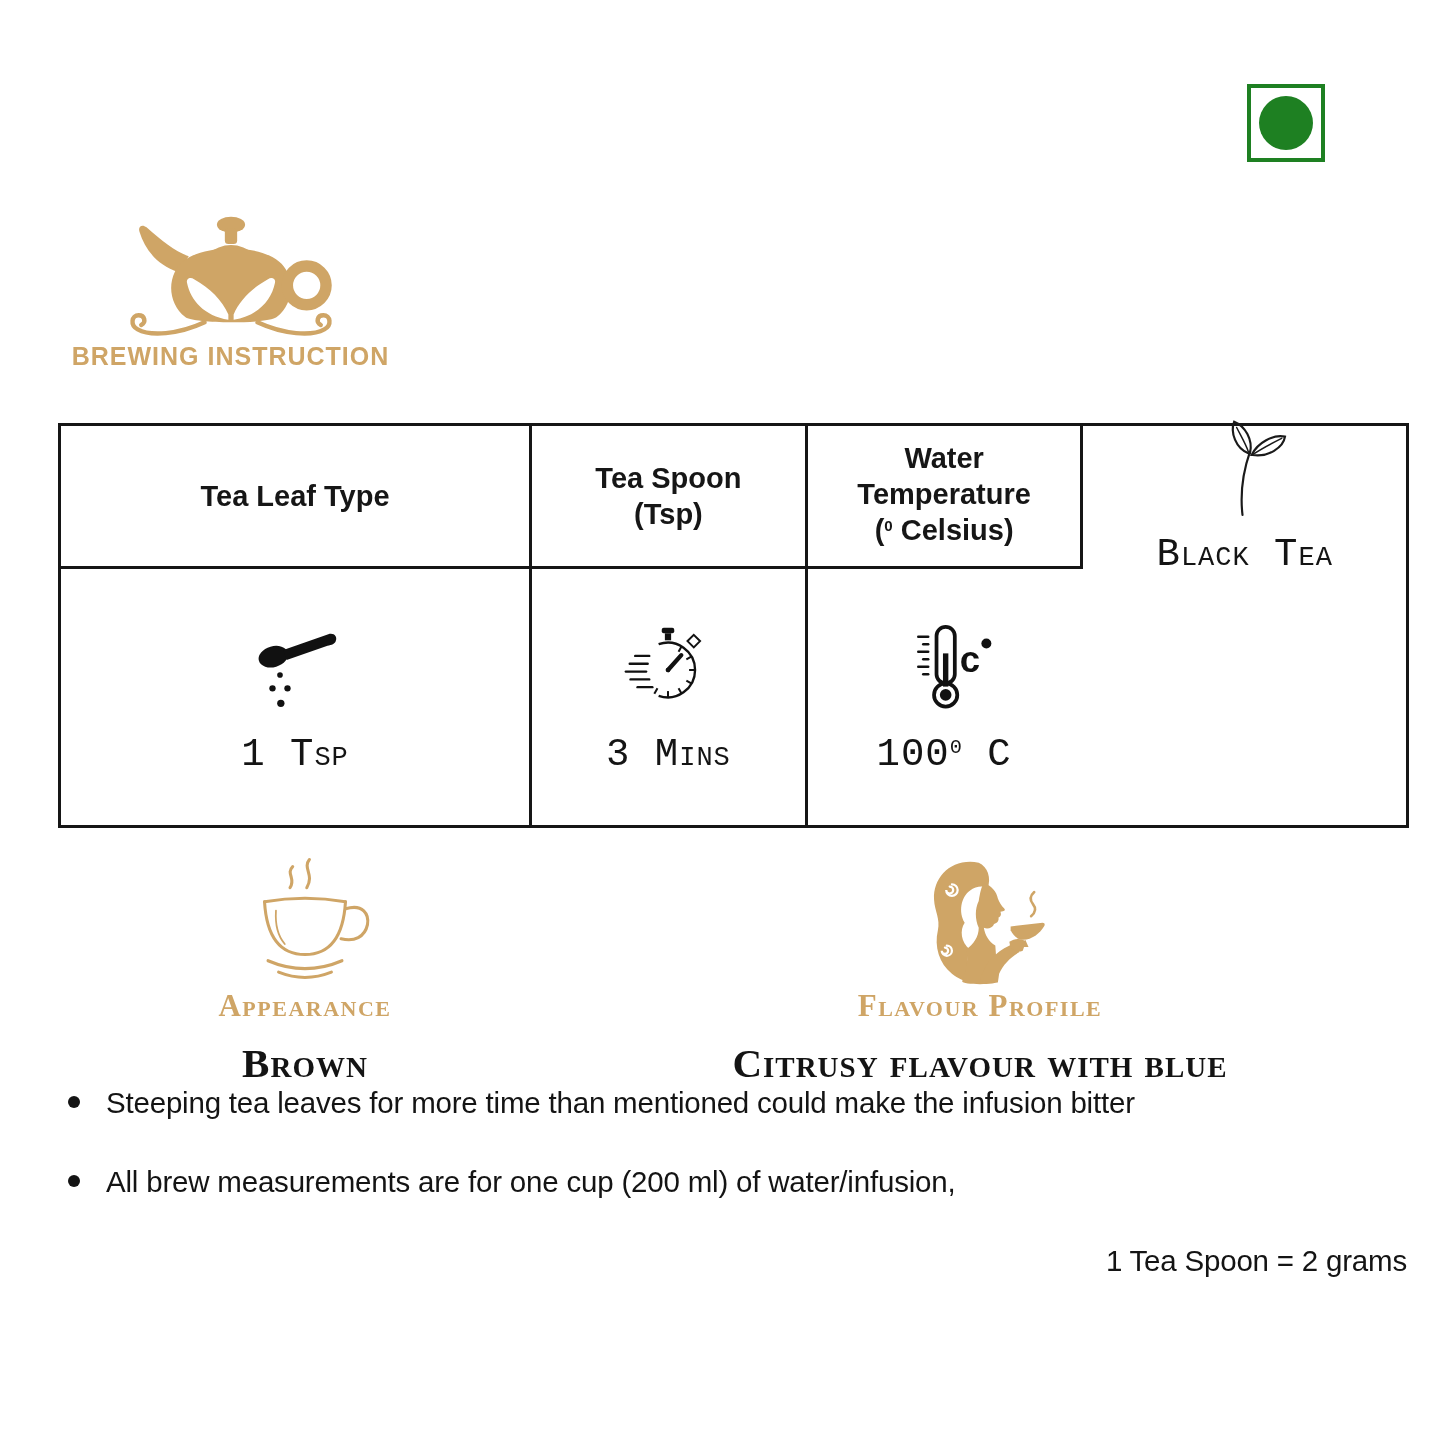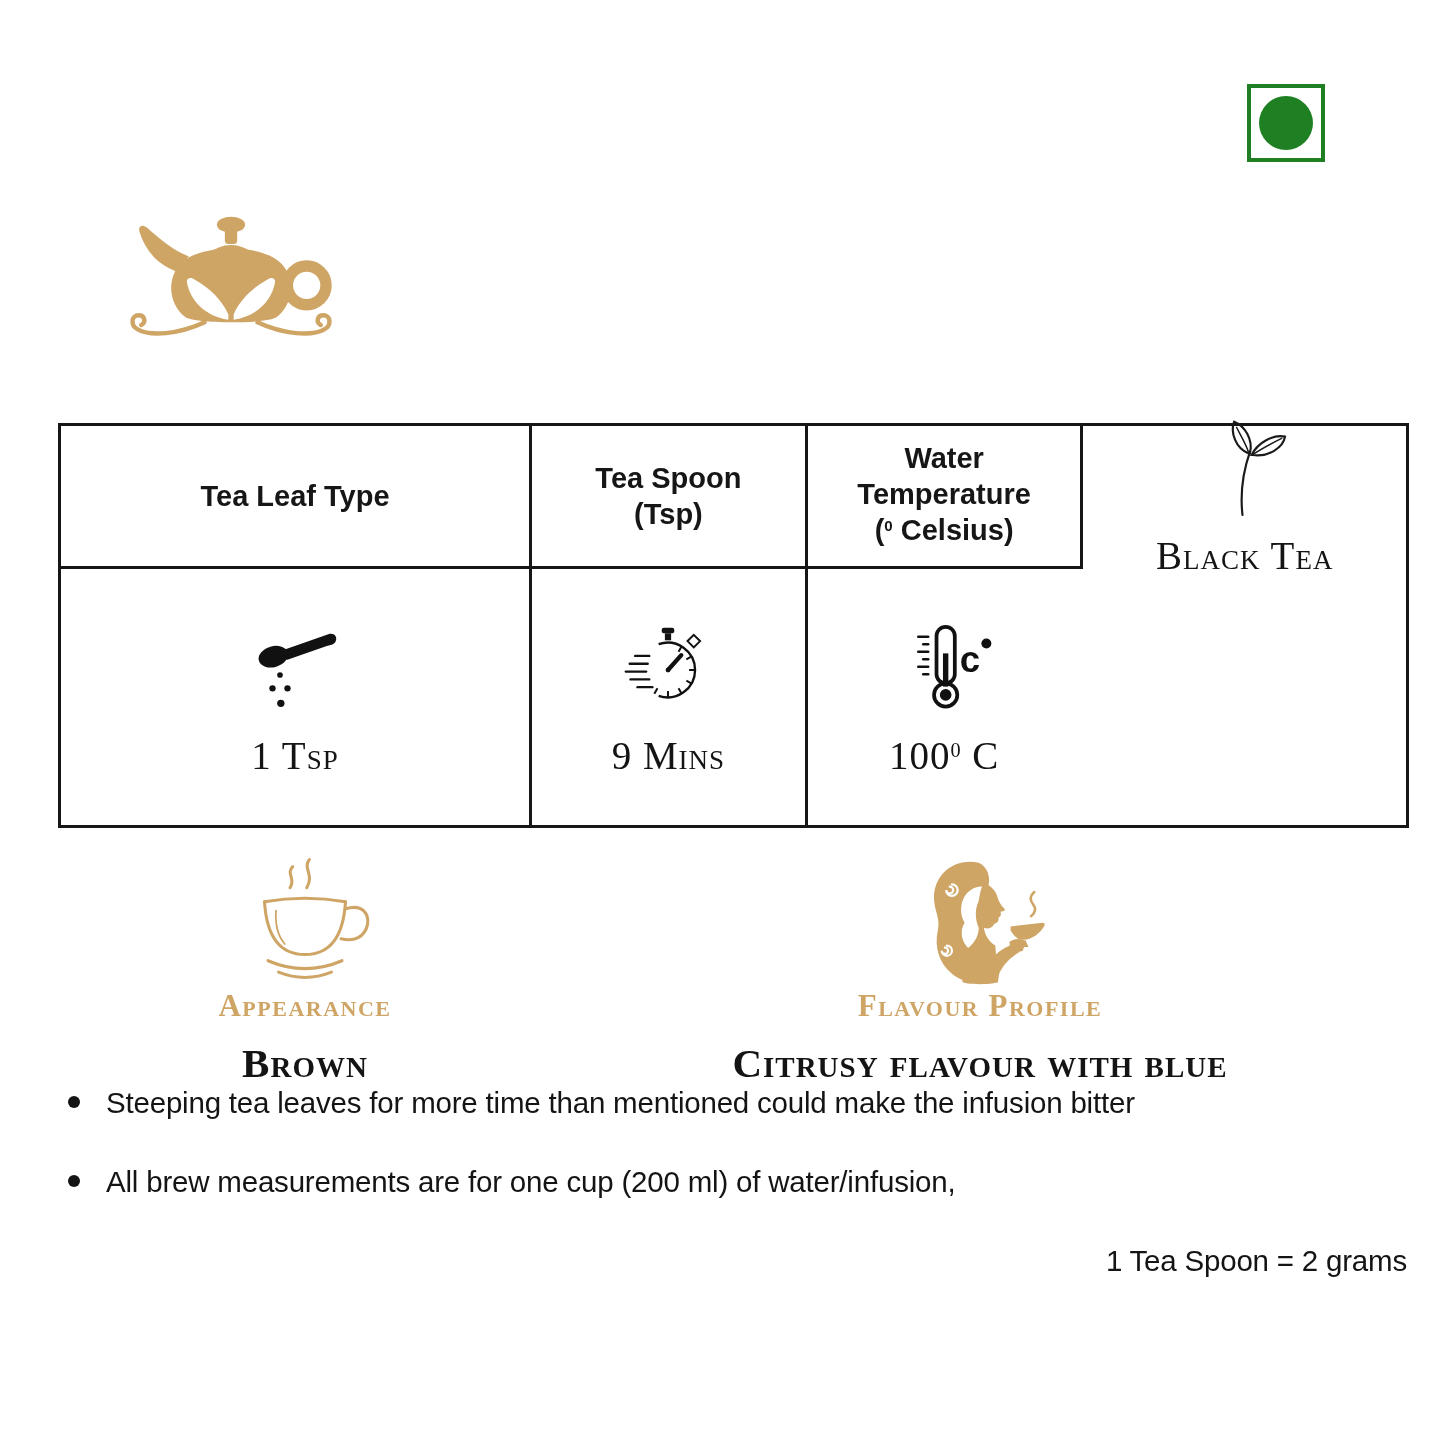--- a/index.html
+++ b/index.html
@@ -19,21 +19,21 @@
   .brew-table{position:absolute;left:58px;top:423px;width:1345px;height:399px;
     border:3px solid #161616;display:grid;
     grid-template-columns:34.8% 20.5% 20.5% 24.2%;
     grid-template-rows:143px 1fr;}
   .brew-table>div{border-left:3px solid #161616;display:flex;flex-direction:column;
     align-items:center;justify-content:center;text-align:center;}
   .brew-table>div:nth-child(4n+1){border-left:none;}
   .brew-table .th{border-bottom:3px solid #161616;font-weight:bold;font-size:29px;line-height:36px;}
   .brew-table .td{gap:16px;}
   .cell-icon{height:100px;display:flex;align-items:flex-end;justify-content:center;}
-  .cell-label{font-family:Liberation Serif, serif;font-variant:small-caps;
+  .cell-label{font-family:Liberation Mono, monospace;font-variant:small-caps;
     font-size:39px;letter-spacing:1px;color:#141414;line-height:1;}
   sup.sp{font-size:0.52em;vertical-align:baseline;position:relative;top:-0.55em;}
   
   .section{position:absolute;top:856px;text-align:center;font-weight:bold;}
   .section-icon{height:132px;display:flex;align-items:center;justify-content:center;}
   .section-heading{margin-top:2px;font-family:"Liberation Serif", serif;font-variant:small-caps;
     font-size:31px;letter-spacing:1.5px;color:#CFA566;line-height:1;}
   .section-value{margin-top:20px;font-family:"Liberation Serif", serif;font-variant:small-caps;
     font-size:41px;letter-spacing:1px;color:#141414;line-height:1.12;}
   .appearance{left:150px;width:310px;}
@@ -64,20 +64,21 @@
       <path d="M130,55 C100,55 74,64 66,82 C58,99 62,120 78,133 C88,141 172,141 182,133 C198,120 202,99 194,82 C186,64 160,55 130,55 Z"></path>
     </g>
     <circle cx="216" cy="97" r="22" fill="none" stroke="#CFA566" stroke-width="13"></circle>
     <path d="M127,136 C100,132 84,114 80,94 C79,89 84,87 88,90 C106,100 120,114 127,130 Z" fill="#ffffff"></path>
     <path d="M133,136 C160,132 176,114 180,94 C181,89 176,87 172,90 C154,100 140,114 133,130 Z" fill="#ffffff"></path>
     <g fill="none" stroke="#CFA566" stroke-width="5" stroke-linecap="round">
       <path d="M100,139 C70,153 38,155 24,147 C15,142 17,131 25,131 C32,131 34,139 28,142"></path>
       <path d="M160,139 C190,153 222,155 236,147 C245,142 243,131 235,131 C228,131 226,139 232,142"></path>
     </g>
   </svg>
+  <div class="brand-title">BREWING INSTRUCTION</div>
 </div>
 
 <div class="brew-table">
   <div class="th">
     <div>Tea Leaf Type</div>
   </div>
   <div class="th">
     <div>Tea Spoon</div>
     <div>(Tsp)</div>
   </div>
@@ -134,21 +135,21 @@
         <path d="M97,19 L105,27 L97,35 L89,27 Z" stroke-width="2.6"></path>
         <g stroke-linecap="round">
           <line x1="22" y1="46" x2="40" y2="46"></line>
           <line x1="15" y1="56" x2="38" y2="56"></line>
           <line x1="10" y1="66" x2="36" y2="66"></line>
           <line x1="16" y1="76" x2="40" y2="76"></line>
           <line x1="25" y1="86" x2="44" y2="86"></line>
         </g>
       </svg>
     </div>
-    <div class="cell-label"><span>9 Mins</span></div>
+    <div class="cell-label"><span>3 Mins</span></div>
   </div>
 
   <div class="td">
     <div class="cell-icon">
       <svg width="108" height="100" viewBox="0 0 130 120" fill="none" stroke="#111111">
         <rect x="56" y="8" width="22" height="68" rx="11" stroke-width="4.5"></rect>
         <line x1="67" y1="40" x2="67" y2="80" stroke-width="6.5"></line>
         <circle cx="67" cy="90" r="14" stroke-width="4.5"></circle>
         <circle cx="67" cy="90" r="7" fill="#111111" stroke="none"></circle>
         <g stroke-width="3" stroke-linecap="round">

